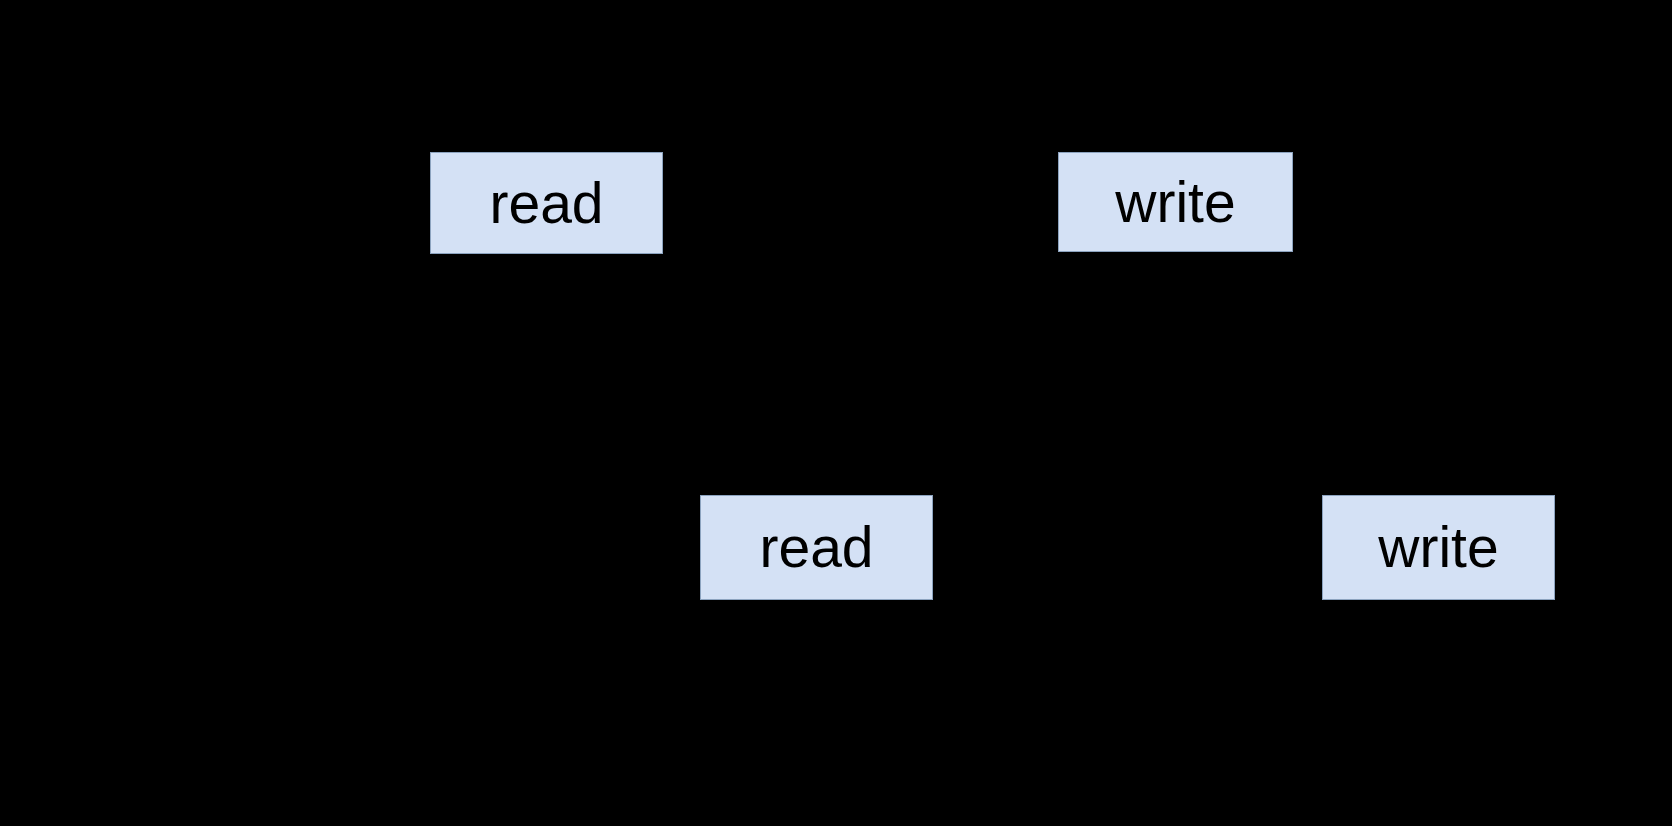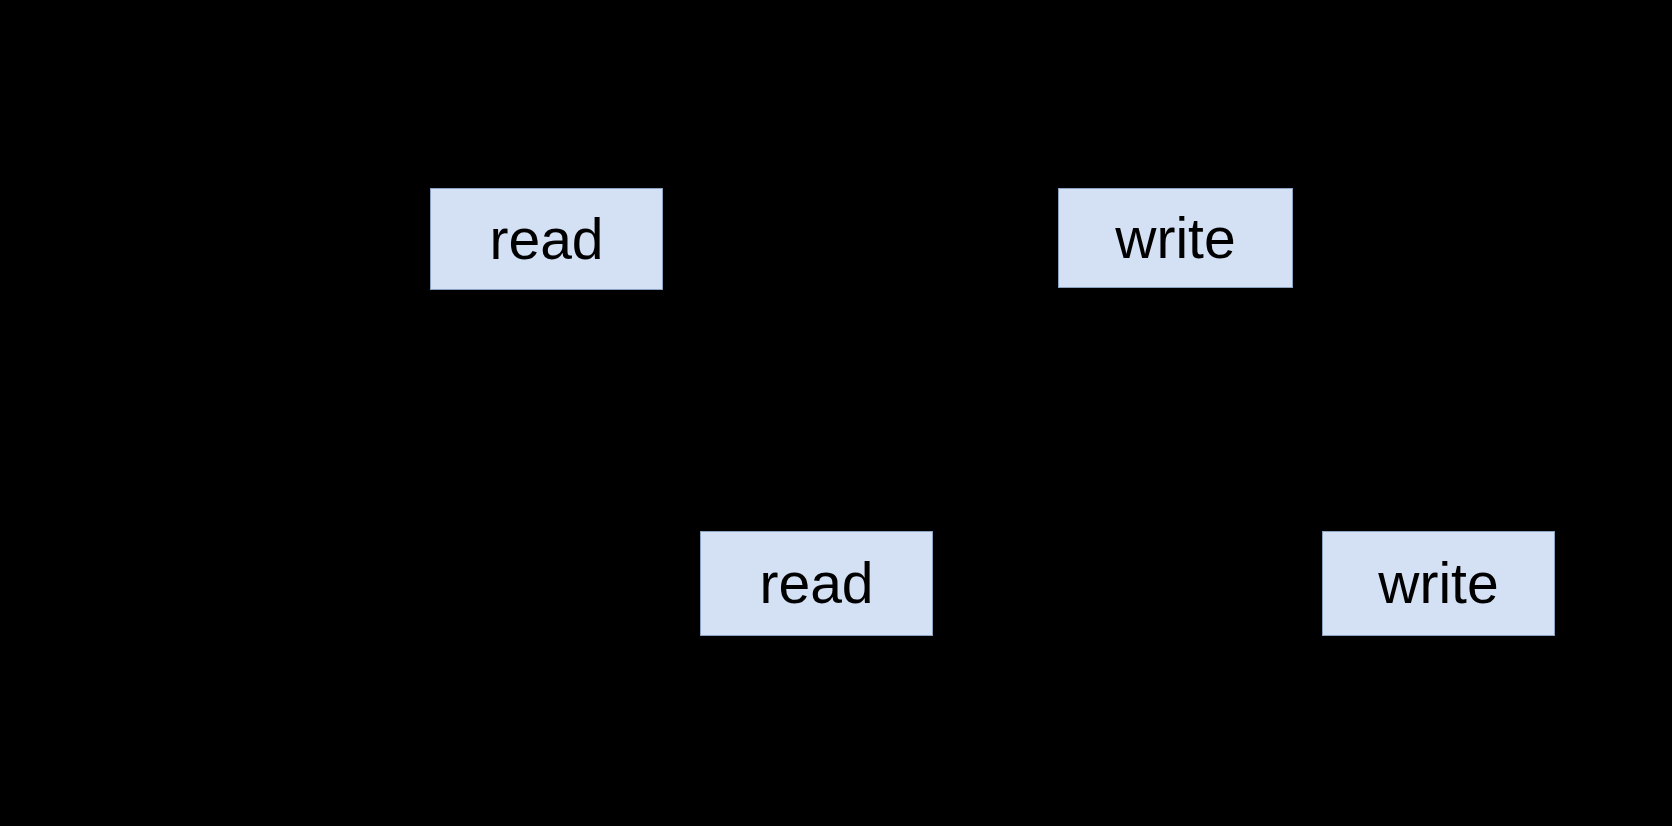--- a/index.html
+++ b/index.html
@@ -25,21 +25,20 @@
     border: 1px solid #8ca3bf;
     display: flex;
     align-items: center;
     justify-content: center;
     color: #000000;
     font-family: "Liberation Sans", sans-serif;
     font-weight: 400;
     letter-spacing: 0px;
     line-height: 1;
     user-select: none;
-    margin-top: 36px;
   }
   .op-label {
     display: block;
     color: #000000;
     white-space: nowrap;
   }
 </style>
 </head>
 <body style="background: rgb(0, 0, 0);">
 

